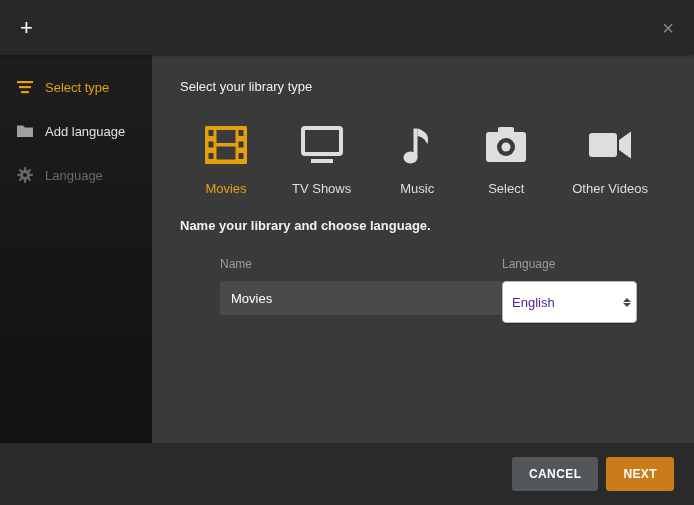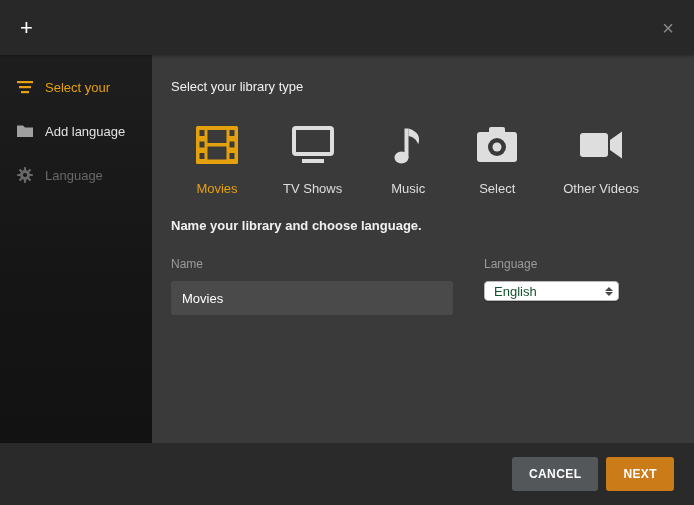--- a/index.html
+++ b/index.html
@@ -28,44 +28,44 @@
   
   .sidebar { flex:0 0 152px; background:linear-gradient(180deg,#1e1e1e 0%,#151515 60%,#121212 100%); padding-top:10px; }
   .side-item { display:flex; align-items:center; gap:11px; padding:13px 16px; font-size:13px; cursor:pointer; }
   .side-item .si-icon { width:18px; height:18px; flex:0 0 18px; display:block; }
   .side-item.active { color:#e5a00d; }
   .side-item.normal { color:#e2e2e2; }
   .side-item.normal .si-icon { color:#a0a0a0; }
   .side-item.disabled { color:#686868; }
 
   
-  .main { flex:1 1 auto; padding:24px 19px; }
+  .main { flex:1 1 auto; padding:24px 28px; }
   .section-title { color:#f1f1f1; font-size:13px; font-weight:400; }
   .section-title.bold { font-weight:700; }
 
   .types { display:flex; gap:43px; margin:30px 0 0 23px; }
   .type { display:flex; flex-direction:column; align-items:center; gap:15px; color:#dedede; cursor:pointer; }
   .type svg { width:46px; height:42px; display:block; }
   .type.selected { color:#e5a00d; }
   .type-label { font-size:13px; }
 
   .name-section { margin-top:22px; }
 
-  .form { display:flex; gap:31px; margin-top:24px; }
+  .form { display:flex; margin-top:24px;margin-left:40px; }
   .field-name { width:282px; }
   .field-lang { width:135px; }
   .field-label { display:block; font-size:12px; color:#9b9b9b; margin-bottom:10px; }
   .text-input {
     width:100%; height:34px; background:#4a4a4a; border:none; border-radius:3px;
     color:#ffffff; font-size:13px; padding:0 11px; font-family:inherit; outline:none;
   }
   .select {
-    background:#ffffff; border:1px solid #b8b8b8; border-radius:4px; height:20px;
+    background:#ffffff; border:1px solid #b8b8b8; border-radius:4px; height:42px;
     display:flex; align-items:center; justify-content:space-between;
-    padding:0 3px 0 9px; font-size:13px; color:#14532d; cursor:pointer;
+    padding:0 3px 0 9px; font-size:13px; color:#4c1d95; cursor:pointer;
     box-shadow:0 1px 1px rgba(0,0,0,.25);
   }
   .sel-arrows { display:flex; flex-direction:column; align-items:center; justify-content:center; gap:1px; padding:0 2px; }
   .sel-arrows i { display:block; width:0; height:0; border-left:4px solid transparent; border-right:4px solid transparent; }
   .sel-arrows .up { border-bottom:4px solid #4a4a4a; }
   .sel-arrows .down { border-top:4px solid #4a4a4a; }
 
   
   .footer {
     flex:0 0 62px; background:#2a2a2a;
@@ -93,21 +93,21 @@
 
     <div class="sidebar">
       <div class="side-item active">
         <svg class="si-icon" viewBox="0 0 18 18">
           <g fill="currentColor">
             <rect x="1" y="3" width="16" height="2.2"></rect>
             <rect x="3" y="8" width="12" height="2.2"></rect>
             <rect x="5" y="13" width="8" height="2.2"></rect>
           </g>
         </svg>
-        <span>Select your</span>
+        <span>Select type</span>
       </div>
       <div class="side-item normal">
         <svg class="si-icon" viewBox="0 0 18 18">
           <path fill="currentColor" d="M1 3.5h6l2 2h8v9.5H1z"></path>
         </svg>
         <span>Add language</span>
       </div>
       <div class="side-item disabled">
         <svg class="si-icon" viewBox="0 0 18 18">
           <g fill="currentColor">

